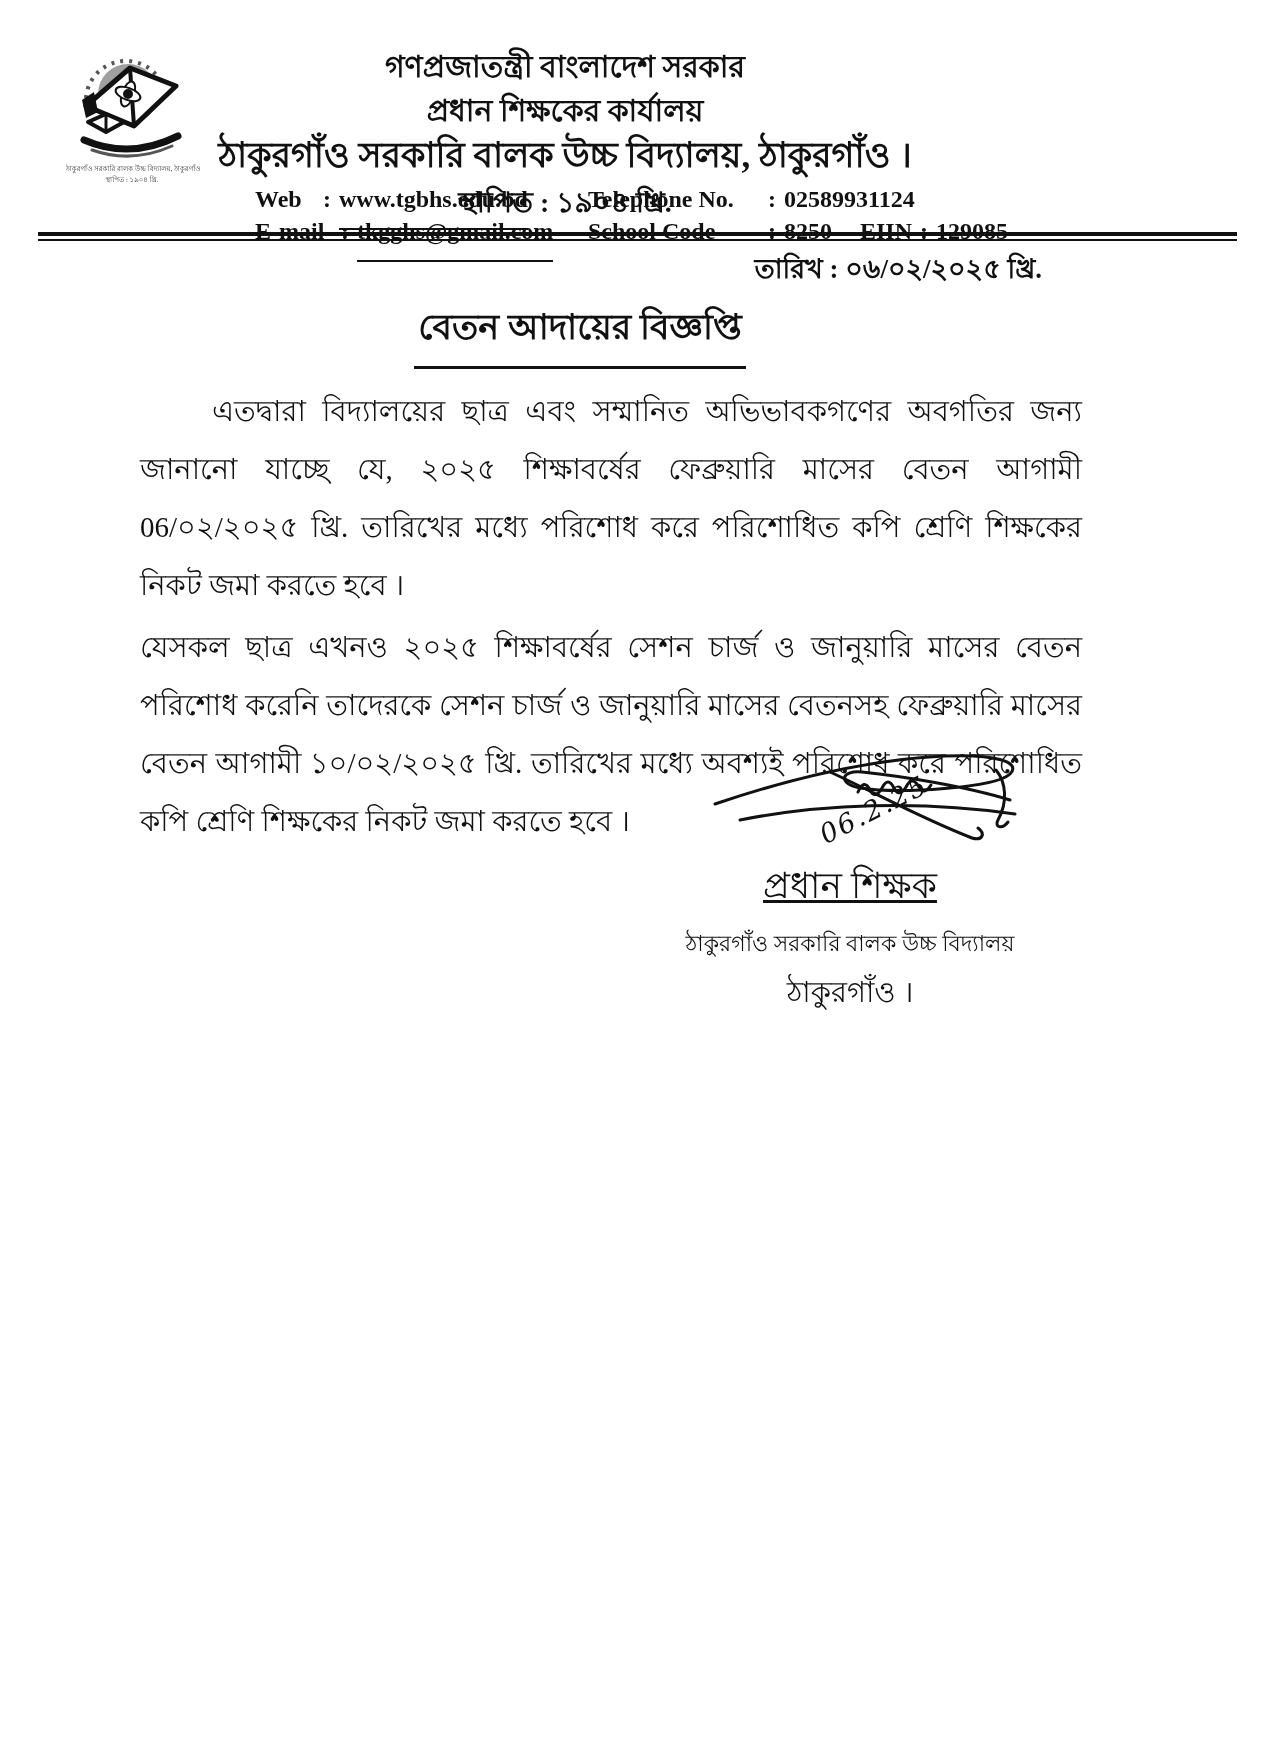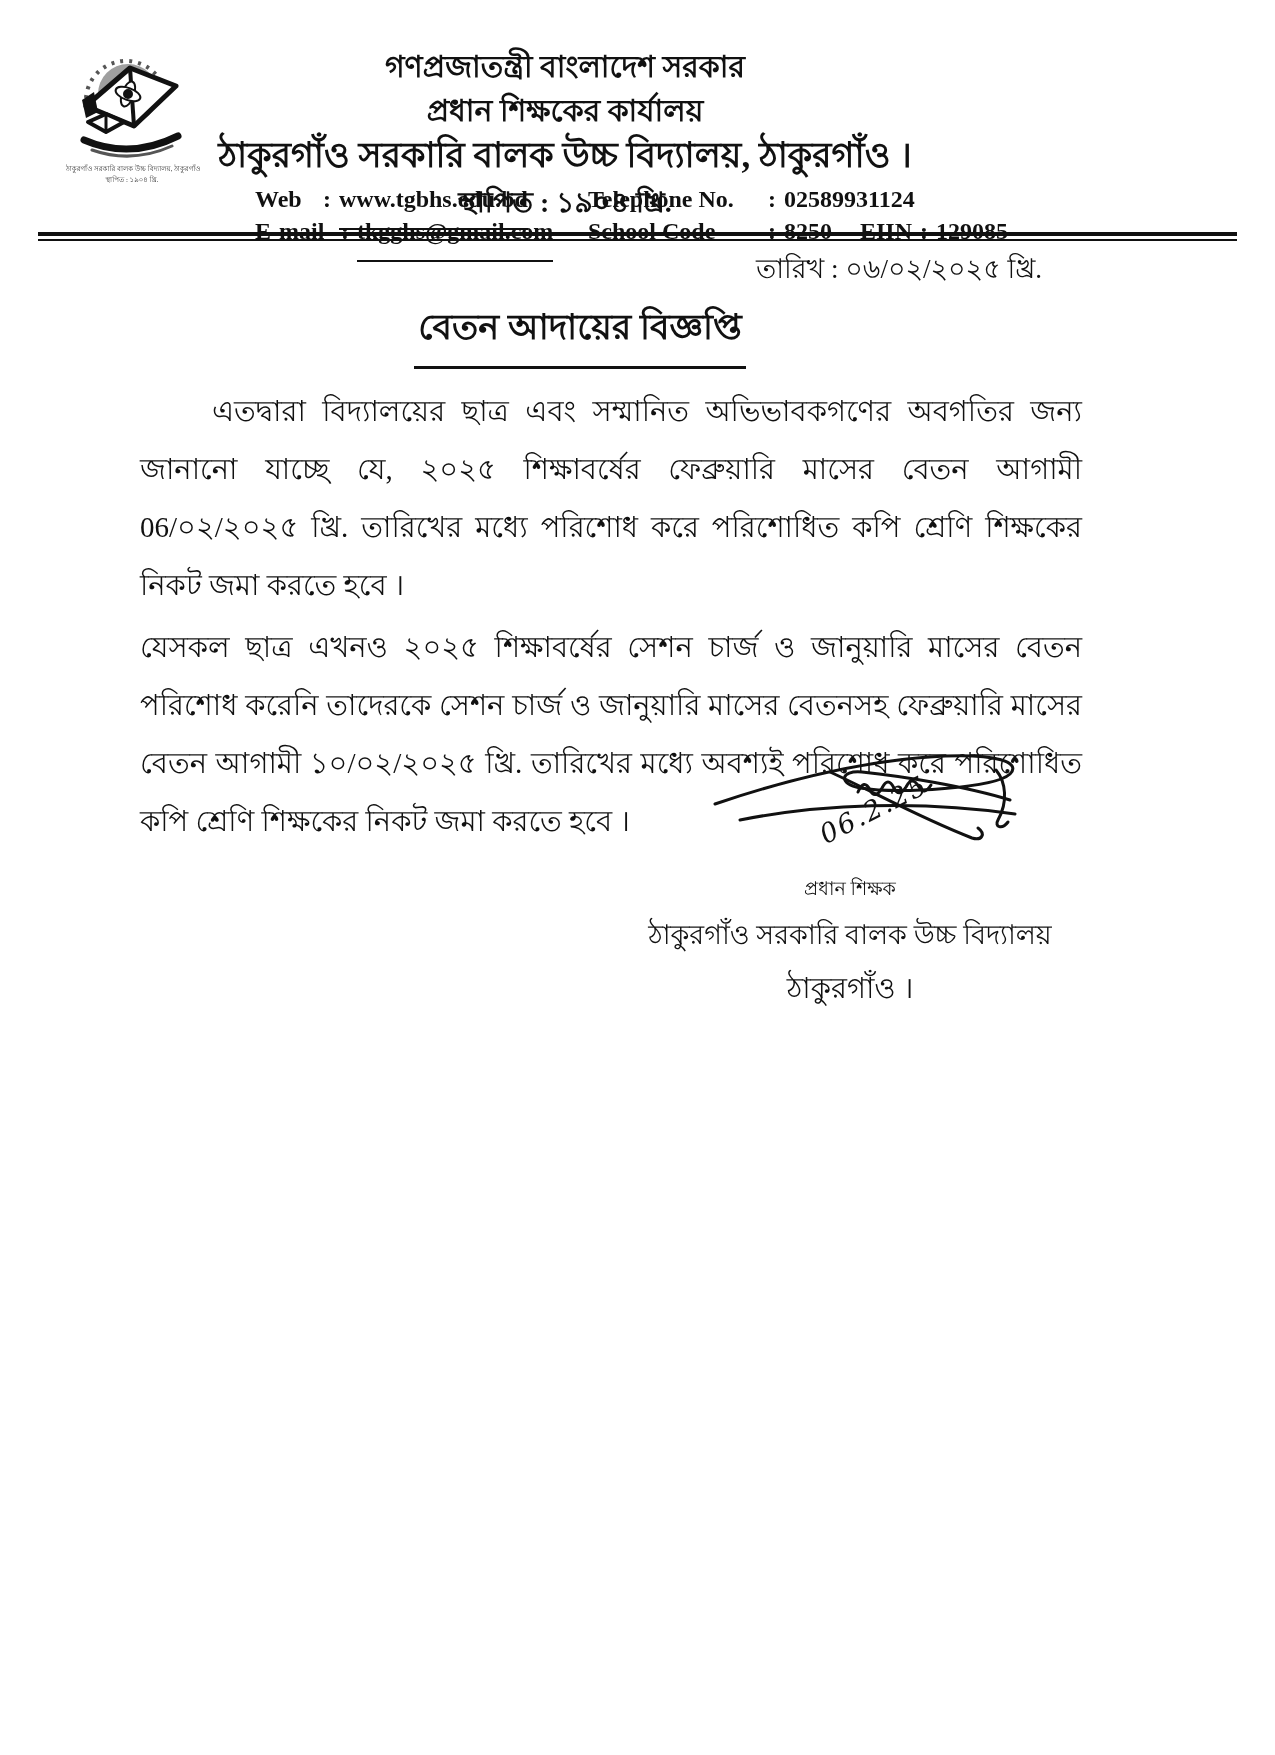--- a/index.html
+++ b/index.html
@@ -35,36 +35,36 @@
   .w-label { display:inline-block; width:60px; }
   .e-label { display:inline-block; width:78px; }
   .t-label { display:inline-block; width:172px; }
   .s-label { display:inline-block; width:172px; }
   
   .double-rule {
     position:absolute; left:38px; top:232px; width:1199px; height:9px;
     border-top:4px solid #111; border-bottom:2px solid #111;
   }
   
-  .date-line { position:absolute; top:248px; right:233px; font-size:27px; font-weight:400;text-align:right; }
+  .date-line { position:absolute; top:248px; right:233px; font-size:27px; font-weight:700;text-align:right; }
   
   .notice-title-wrap { position:absolute; top:300px; left:0; width:1160px; text-align:center; }
   .notice-title { display:inline-block; font-size:35px; font-weight:700; border-bottom:3px solid #111; padding:0 4px 7px 4px; }
   
   .body-text { position:absolute; left:140px; top:382px; width:942px; font-size:29px; line-height:2.0; text-align:justify; }
   .para1 { text-indent:72px; }
   .para2 { margin-top:4px; }
   
   .sig-block { position:absolute; left:615px; top:742px; width:470px; text-align:center; }
   .sig-art { position:relative; height:108px; }
   .sig-art svg { position:absolute; left:95px; top:0; }
   .sig-date { position:absolute; left:200px; top:52px; font-size:27px; font-style:italic; transform:rotate(-27deg); letter-spacing:2px; font-family:"DejaVu Serif", serif; }
   .sig-name { font-size:30px; margin-top:2px; }
-  .sig-desg { font-size:19px; margin-top:24px; }
-  .sig-org  { font-size:27px; margin-top:8px; }
+  .sig-desg { font-size:36px; margin-top:8px;text-decoration:underline; }
+  .sig-org  { font-size:22px; margin-top:8px; }
   .sig-place{ font-size:29px; margin-top:6px; }
 </style>
 </head>
 <body>
 
 <div class="page">
 
   <div class="logo-wrap">
     <svg width="120" height="112" viewBox="0 0 120 112">
 

